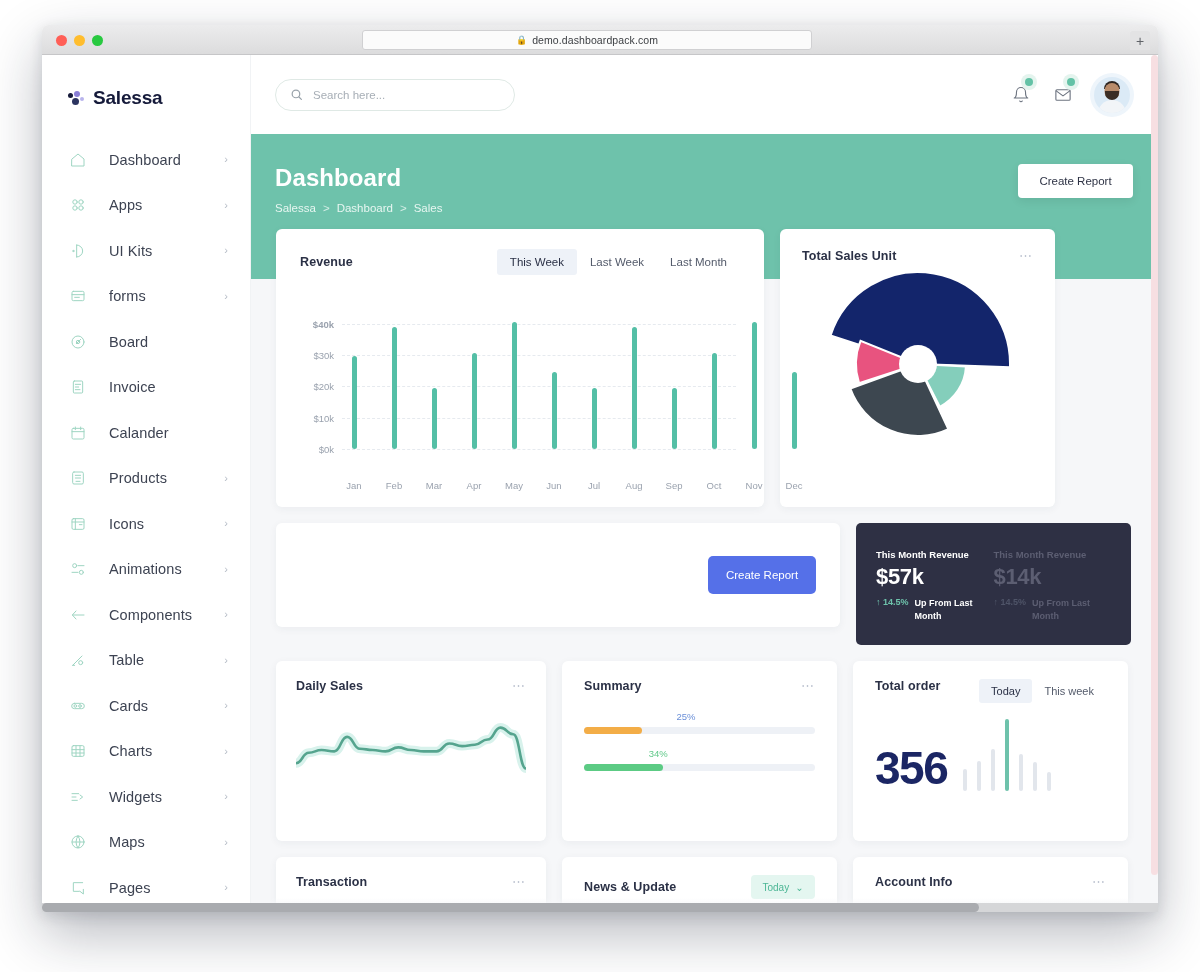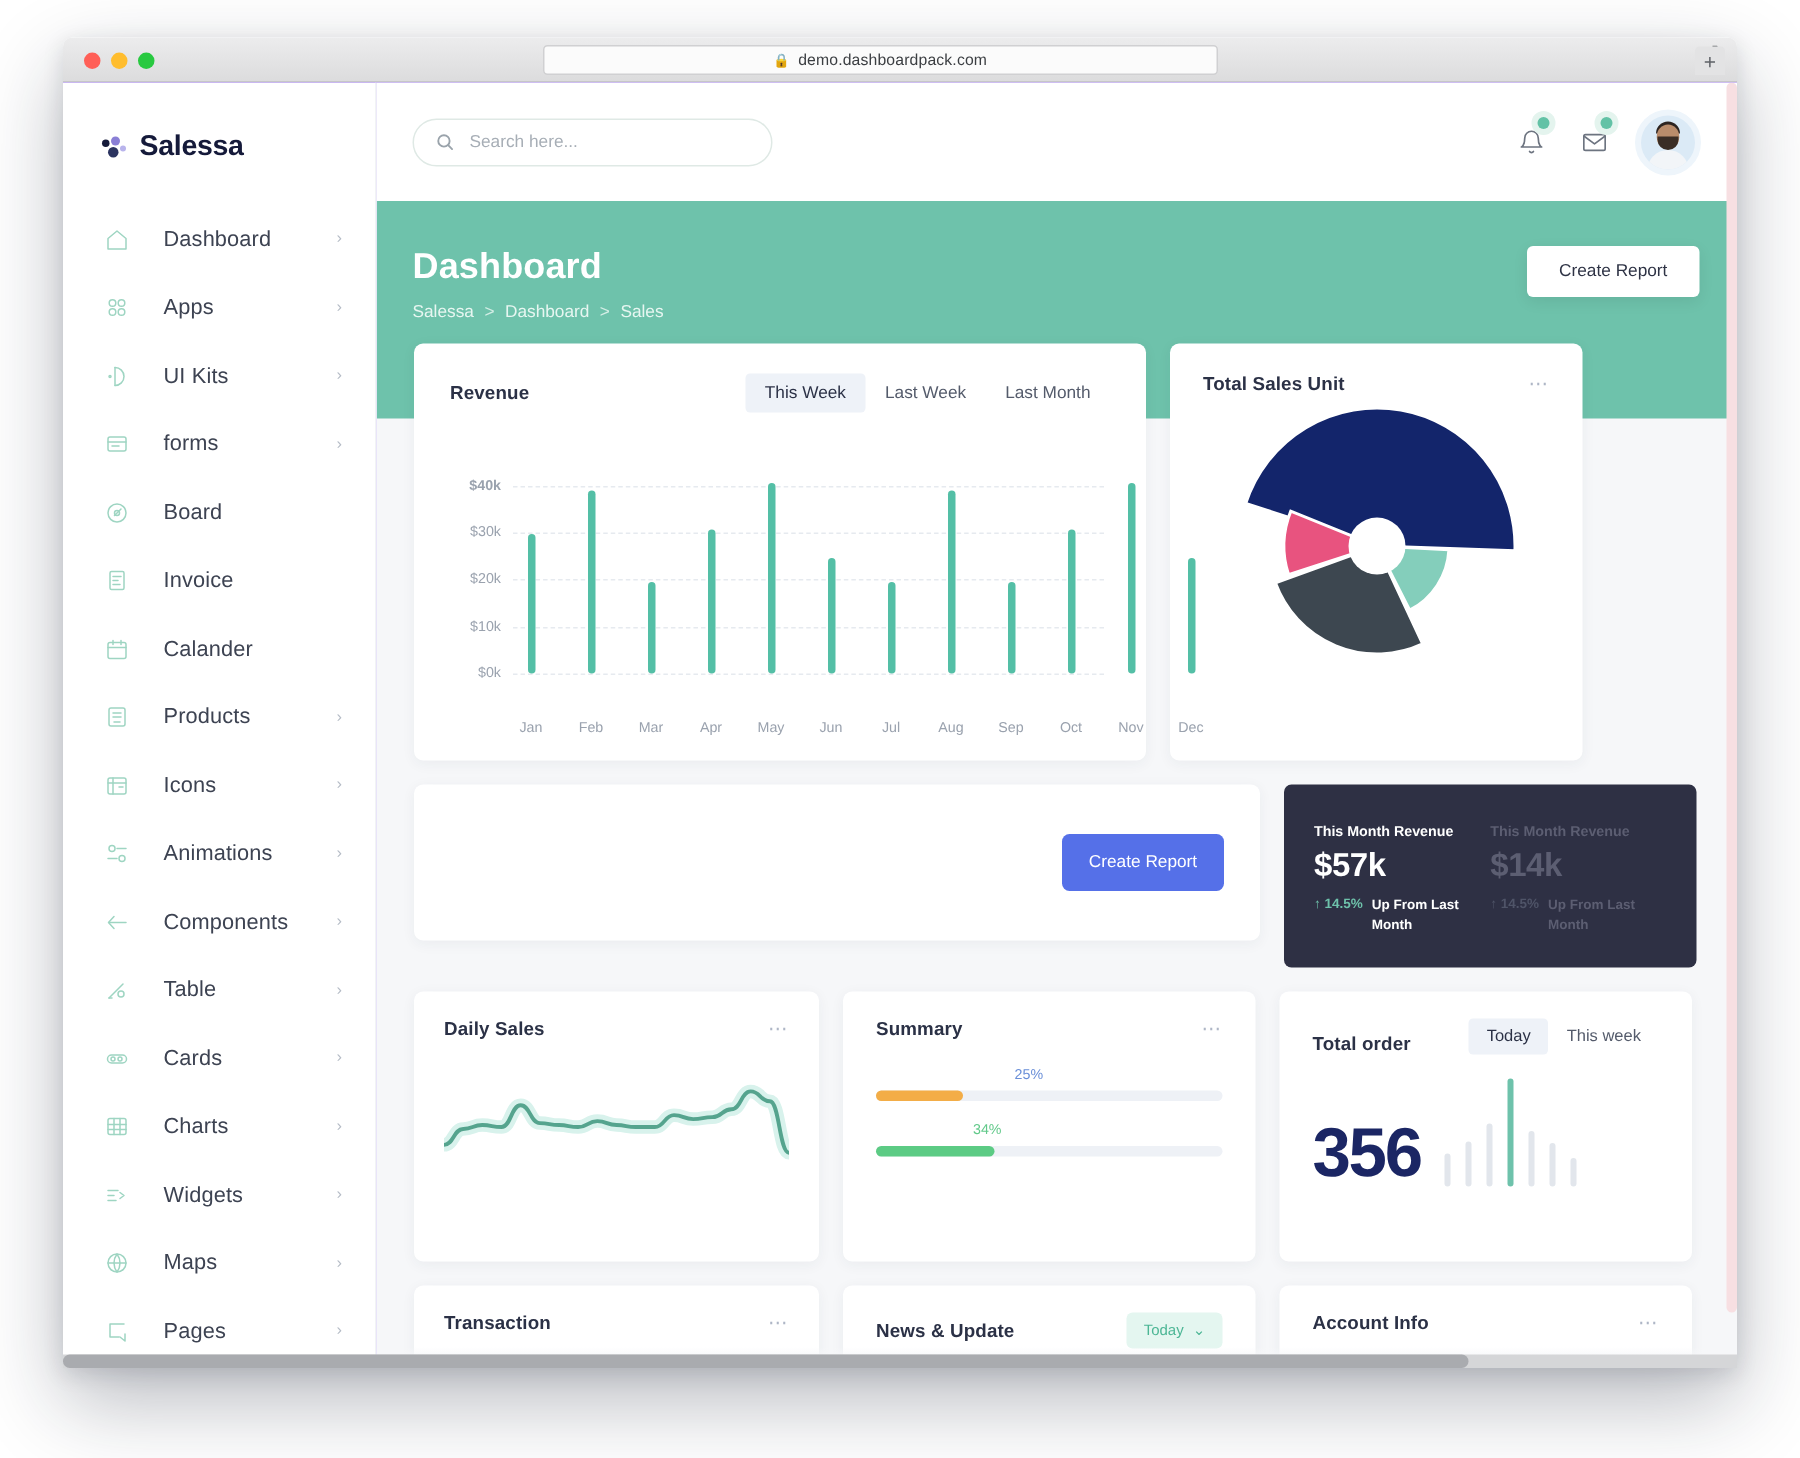--- a/index.html
+++ b/index.html
@@ -276,21 +276,21 @@
   #summary-card { width: 275px; height: 180px; padding: 18px 22px 0; }
   #summary-head { display: flex; align-items: center; }
   #bars { margin-top: 18px; }
   .pbar-wrap { margin-bottom: 14px; }
   .pbar-lab { font-size: 9.5px; margin-bottom: 5px; display: block; }
   .pbar-track { height: 7px; border-radius: 4px; background: #eef1f6; position: relative; }
   .pbar-fill { position: absolute; left: 0; top: 0; height: 7px; border-radius: 4px; }
 
   
   #order-card { width: 275px; height: 180px; padding: 18px 22px 0; }
-  #order-head { display: flex; align-items: flex-end; }
+  #order-head { display: flex; align-items: flex-start; }
   #order-tabs { margin-left: auto; display: flex; }
   .otab { font-size: 11px; color: #545b6b; padding: 6px 12px; border-radius: 3px; cursor: pointer; }
   .otab.active { background: #eef2f8; color: #2b3146; }
   #order-body { display: flex; align-items: flex-end; margin-top: 16px; }
   #order-num { font-size: 46px; font-weight: 700; color: #1b2664; letter-spacing: -1.5px; line-height: .95; }
   #order-spark { display: flex; align-items: flex-end; gap: 10px; margin-left: 16px; height: 72px; }
   .obar { width: 4px; border-radius: 2px; background: #e2e6ec; }
   .obar.hi { background: #6ec2ab; }
 
   

